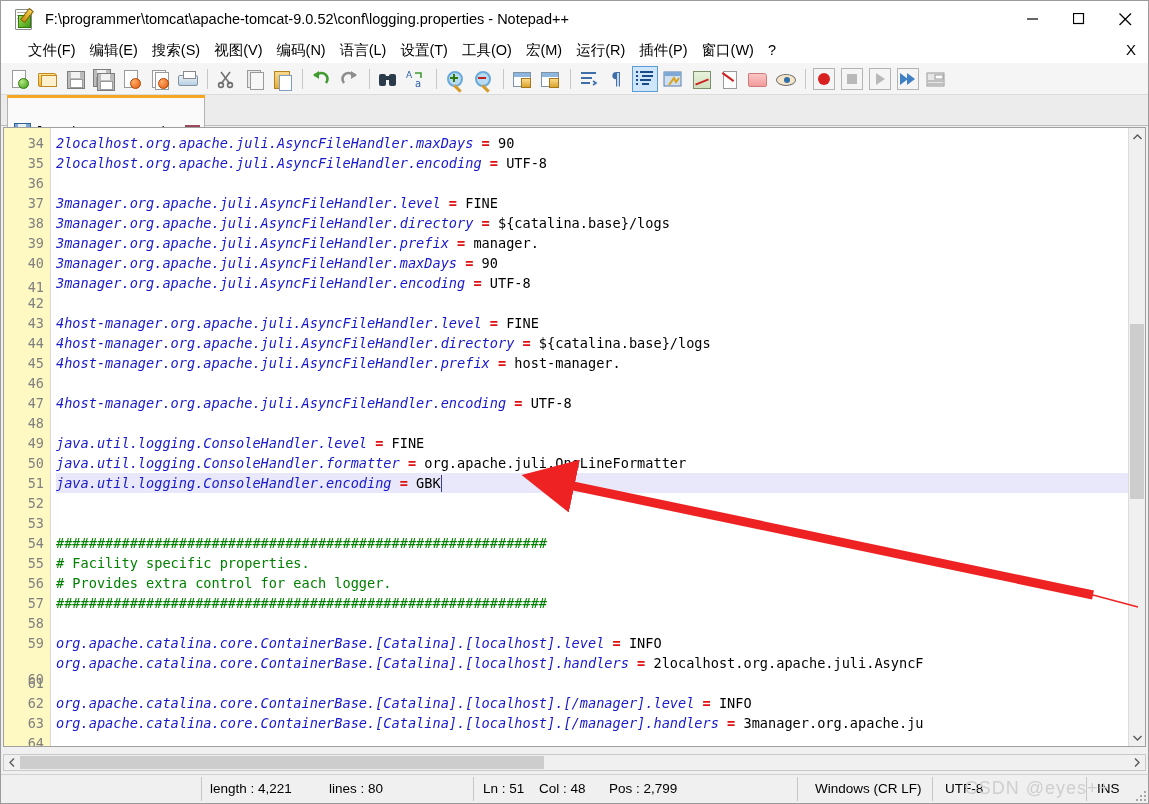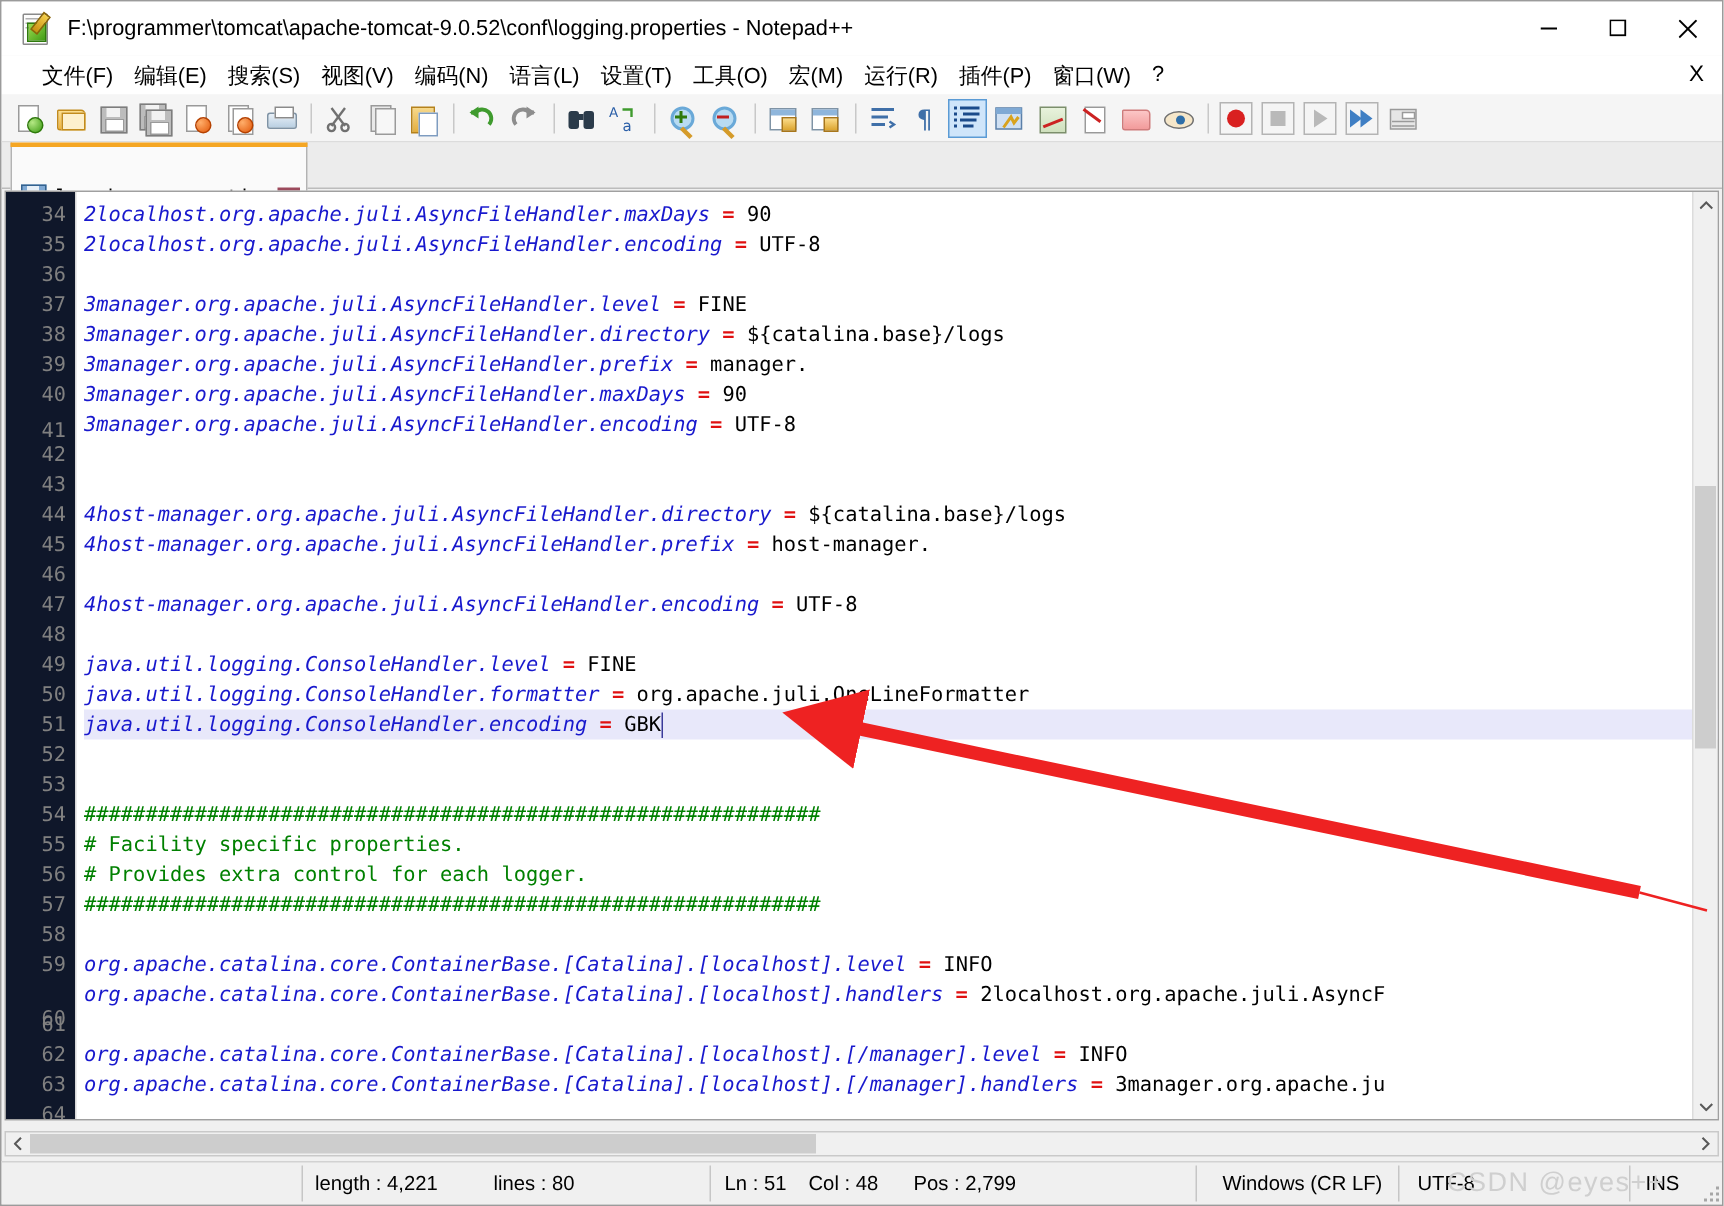--- a/index.html
+++ b/index.html
@@ -72,21 +72,21 @@
   .tab{position:absolute;left:6px;top:0;height:46px;background:#fafafa;border:1px solid #b3b3b3;border-top:none;display:flex;align-items:flex-end;padding:0 4px 0 6px;box-sizing:border-box;}
   .tab:after{content:"";position:absolute;left:-1px;top:0;right:-1px;height:3px;background:#f5a623;}
   .tab .sv{width:15px;height:15px;background:#7fa9d4;border:1px solid #34628f;position:relative;margin-right:6px;flex:none;}
   .tab .sv i{position:absolute;left:3px;top:0;width:8px;height:5px;background:#e8f0f8;}
   .tab .sv u{position:absolute;left:2px;bottom:0;width:10px;height:6px;background:#fff;border:1px solid #34628f;}
   .tab .lbl{font-family:"DejaVu Sans Mono","Liberation Mono",monospace;font-size:13.5px;color:#000;white-space:nowrap;}
   .tab .cls{width:15px;height:15px;margin-left:2px;background:#9c4a5c;color:#fff;font-size:11px;font-weight:bold;display:flex;align-items:center;justify-content:center;flex:none;font-family:"DejaVu Sans",sans-serif;}
 
   
   .editor{position:absolute;left:2px;top:126px;width:1143px;height:620px;background:#fff;border:1px solid #a0a0a0;box-sizing:border-box;overflow:hidden;}
-  .gutter{position:absolute;left:0;top:0;width:46px;height:100%;background:#0f172a;}
+  .gutter{position:absolute;left:0;top:0;width:46px;height:100%;background:#fef9c3;}
   .gutter .num{position:absolute;right:6px;width:40px;text-align:right;font-family:"DejaVu Sans Mono","Liberation Mono",monospace;font-size:13.5px;color:#808080;height:20px;line-height:20px;}
   .gutsep{position:absolute;left:46px;top:0;width:1px;height:100%;background:#d8d8d8;}
   .lmargin{position:absolute;left:0;top:0;width:6px;height:100%;background:#efefef;border-right:1px solid #d4d4d4;}
   .codearea{position:absolute;left:52px;top:0;right:0;height:100%;overflow:hidden;}
   .cline{position:absolute;left:0;height:20px;line-height:20px;white-space:pre;font-family:"DejaVu Sans Mono","Liberation Mono",monospace;font-size:13.6px;}
   .hl{position:absolute;left:0;width:1143px;height:20px;background:#e8e8fa;}
   .k{color:#1818cd;font-style:italic;}
   .eq{color:#e01010;font-weight:bold;}
   .v{color:#000;}
   .cm{color:#008000;}
@@ -455,20 +455,21 @@
     <div class="codearea" id="codearea">
         <div class="cline" style="top: 5px;"><span class="k">2localhost.org.apache.juli.AsyncFileHandler.maxDays </span><span class="eq">=</span><span class="v"> 90</span></div>
         <div class="cline" style="top: 25px;"><span class="k">2localhost.org.apache.juli.AsyncFileHandler.encoding </span><span class="eq">=</span><span class="v"> UTF-8</span></div>
         <div class="cline" style="top: 45px;"></div>
         <div class="cline" style="top: 65px;"><span class="k">3manager.org.apache.juli.AsyncFileHandler.level </span><span class="eq">=</span><span class="v"> FINE</span></div>
         <div class="cline" style="top: 85px;"><span class="k">3manager.org.apache.juli.AsyncFileHandler.directory </span><span class="eq">=</span><span class="v"> ${catalina.base}/logs</span></div>
         <div class="cline" style="top: 105px;"><span class="k">3manager.org.apache.juli.AsyncFileHandler.prefix </span><span class="eq">=</span><span class="v"> manager.</span></div>
         <div class="cline" style="top: 125px;"><span class="k">3manager.org.apache.juli.AsyncFileHandler.maxDays </span><span class="eq">=</span><span class="v"> 90</span></div>
         <div class="cline" style="top: 145px;"><span class="k">3manager.org.apache.juli.AsyncFileHandler.encoding </span><span class="eq">=</span><span class="v"> UTF-8</span></div>
         <div class="cline" style="top: 165px;"></div>
+        <div class="cline" style="top: 185px;"><span class="k">4host-manager.org.apache.juli.AsyncFileHandler.level </span><span class="eq">=</span><span class="v"> FINE</span></div>
         <div class="cline" style="top: 205px;"><span class="k">4host-manager.org.apache.juli.AsyncFileHandler.directory </span><span class="eq">=</span><span class="v"> ${catalina.base}/logs</span></div>
         <div class="cline" style="top: 225px;"><span class="k">4host-manager.org.apache.juli.AsyncFileHandler.prefix </span><span class="eq">=</span><span class="v"> host-manager.</span></div>
         <div class="cline" style="top: 265px;"><span class="k">4host-manager.org.apache.juli.AsyncFileHandler.encoding </span><span class="eq">=</span><span class="v"> UTF-8</span></div>
         <div class="cline" style="top: 285px;"></div>
         <div class="cline" style="top: 305px;"><span class="k">java.util.logging.ConsoleHandler.level </span><span class="eq">=</span><span class="v"> FINE</span></div>
         <div class="cline" style="top: 325px;"><span class="k">java.util.logging.ConsoleHandler.formatter </span><span class="eq">=</span><span class="v"> org.apache.juli.OneLineFormatter</span></div>
         <div class="hl" style="top: 345px; left: -52px;"></div>
         <div class="cline" style="top: 345px;"><span class="k">java.util.logging.ConsoleHandler.encoding </span><span class="eq">=</span><span class="v"> GBK</span></div>
         <div class="caret" style="top: 347px; left: 384.93px;"></div>
         <div class="cline" style="top: 365px;"></div>

